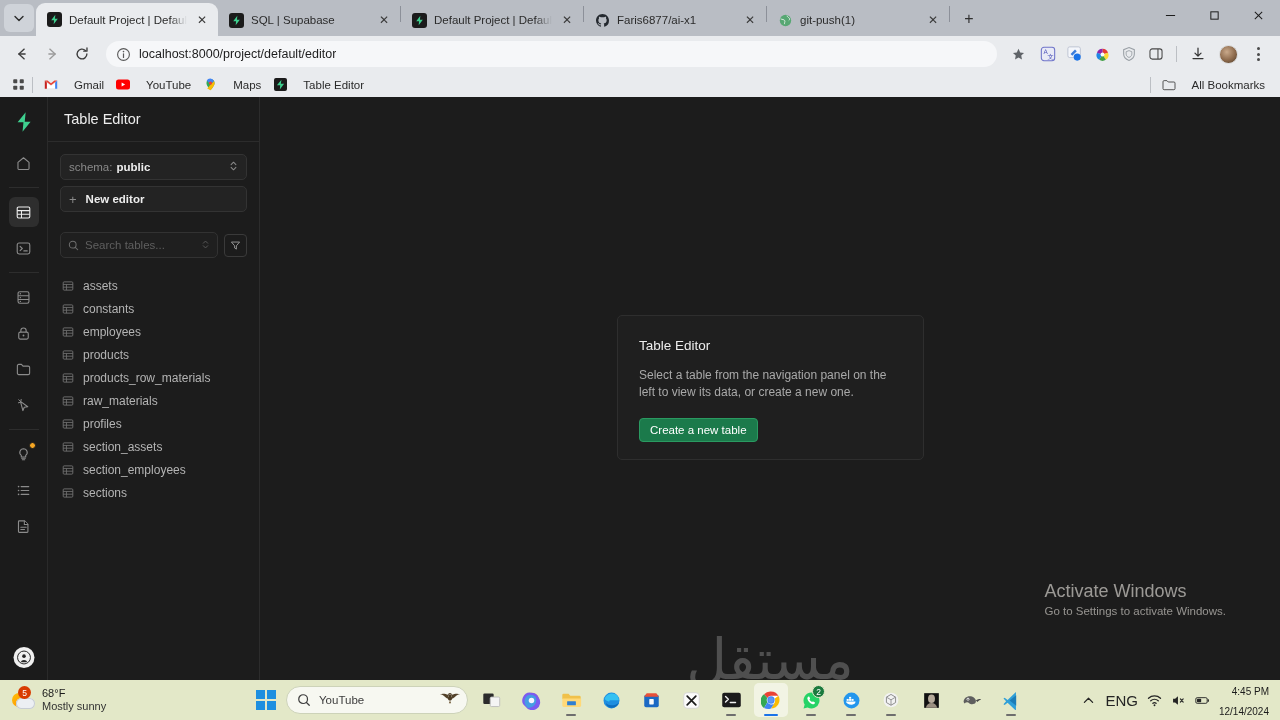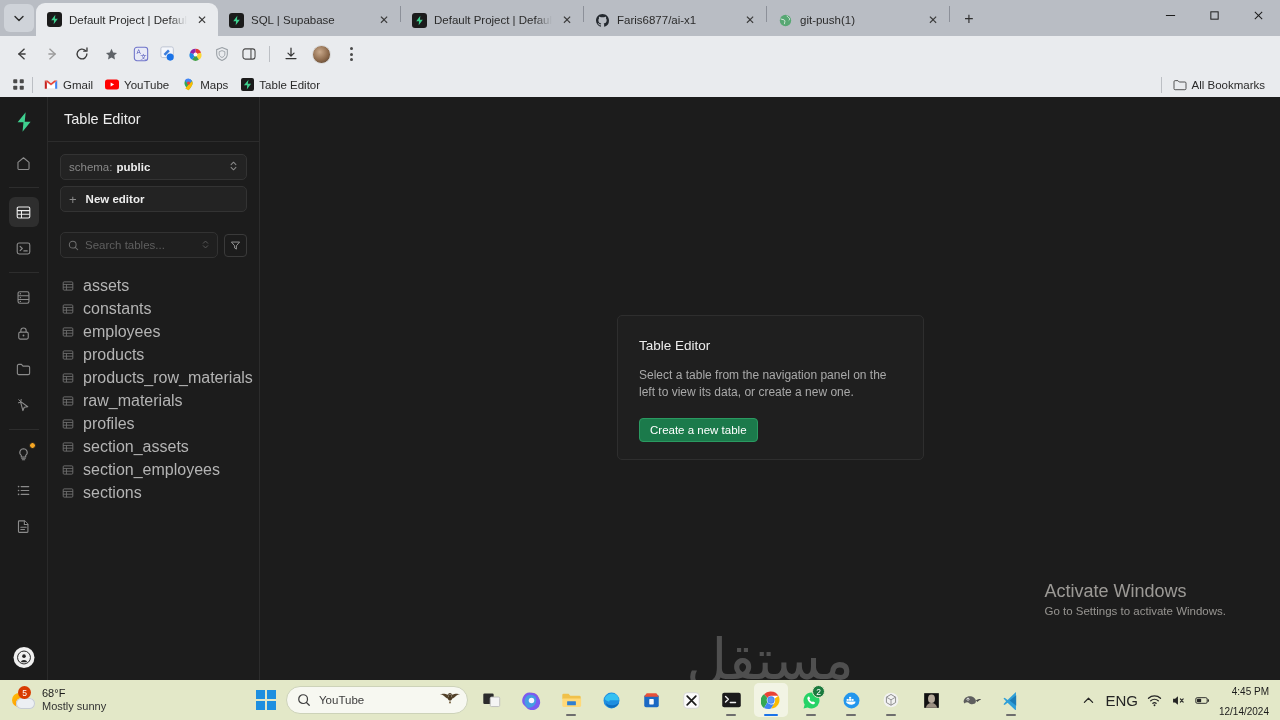--- a/index.html
+++ b/index.html
@@ -118,21 +118,21 @@
 
   
   .bookmarks-bar {
     position: absolute; top: 72px; left: 0; width: 1280px; height: 25px;
     background: #e9ebee;
     display: flex; align-items: center; padding: 0 9px;
     font-size: 11.5px; color: #2a2a2a;
   }
   .bm-apps { width: 18px; height: 18px; display:flex; align-items:center; justify-content:center; }
   .bm-item {
-    display: flex; align-items: center; gap: 5px;
+    display: flex; align-items: center; gap: 16px;
     padding: 2px 6px; border-radius: 4px; white-space: nowrap;
   }
   .bm-ico { width: 14px; height: 14px; flex:0 0 14px; display:flex; align-items:center; justify-content:center; }
   .bm-spacer { flex: 1; }
 
   
   .app {
     position: absolute; top: 97px; left: 0; width: 1280px; height: 583px;
     background: #1c1c1c;
     display: flex;
@@ -204,21 +204,21 @@
   .filter-btn {
     width: 23px; height: 23px; border: 1px solid #3a3a3a;
     border-radius: 4px; display: flex; align-items: center; justify-content: center;
     color: #9a9a9a;
   }
   .filter-btn svg { width: 11px; height: 11px; }
   .table-list { margin-top: 16px; padding: 0 6px; }
   .table-item {
     display: flex; align-items: center; gap: 9px;
     height: 23px; padding: 0 8px; border-radius: 4px;
-    font-size: 16px; color: #b4b4b4;
+    font-size: 12px; color: #b4b4b4;
   }
   .table-item .t-ico { color: #707070; display: flex; }
   .table-item .t-ico svg { width: 12px; height: 12px; }
 
   
   .main {
     flex: 1; background: #1c1c1c; position: relative;
     display: flex; align-items: flex-start; justify-content: center;
   }
   .empty-card {
@@ -426,20 +426,30 @@
       <path d="M12.5 9h-7" stroke="#9a9a9a" stroke-width="1.5" stroke-linecap="round"></path>
     </svg>
   </div>
   <div class="tb-icon">
     <svg viewBox="0 0 18 18">
       <path d="M14.5 9a5.5 5.5 0 1 1-1.7-3.97" fill="none" stroke="#3c3c3c" stroke-width="1.5" stroke-linecap="round"></path>
       <path d="M14.6 2.2v3.6h-3.6" fill="none" stroke="#3c3c3c" stroke-width="1.5" stroke-linecap="round" stroke-linejoin="round"></path>
     </svg>
   </div>
 
+  <div class="omnibox">
+    <span class="site-info">
+      <svg viewBox="0 0 16 16">
+            <circle cx="8" cy="8" r="6.3" fill="none" stroke="#5a5a5a" stroke-width="1.2"></circle>
+            <path d="M8 7.2v4" stroke="#5a5a5a" stroke-width="1.3" stroke-linecap="round"></path>
+            <circle cx="8" cy="4.9" r=".85" fill="#5a5a5a"></circle>
+          </svg>
+    </span>
+    <span class="url">localhost:8000/project/default/editor</span>
+  </div>
 
   <div class="star-btn">
     <svg viewBox="0 0 18 18" width="15" height="15">
       <path d="M9 2.2l2.05 4.3 4.6.6-3.35 3.2.85 4.6L9 12.7 4.85 14.9l.85-4.6L2.35 7.1l4.6-.6z" fill="#5f6368"></path>
     </svg>
   </div>
 
   <div class="ext-icons">
     <div class="ext-ico">
       <svg viewBox="0 0 18 18" width="16" height="16">

